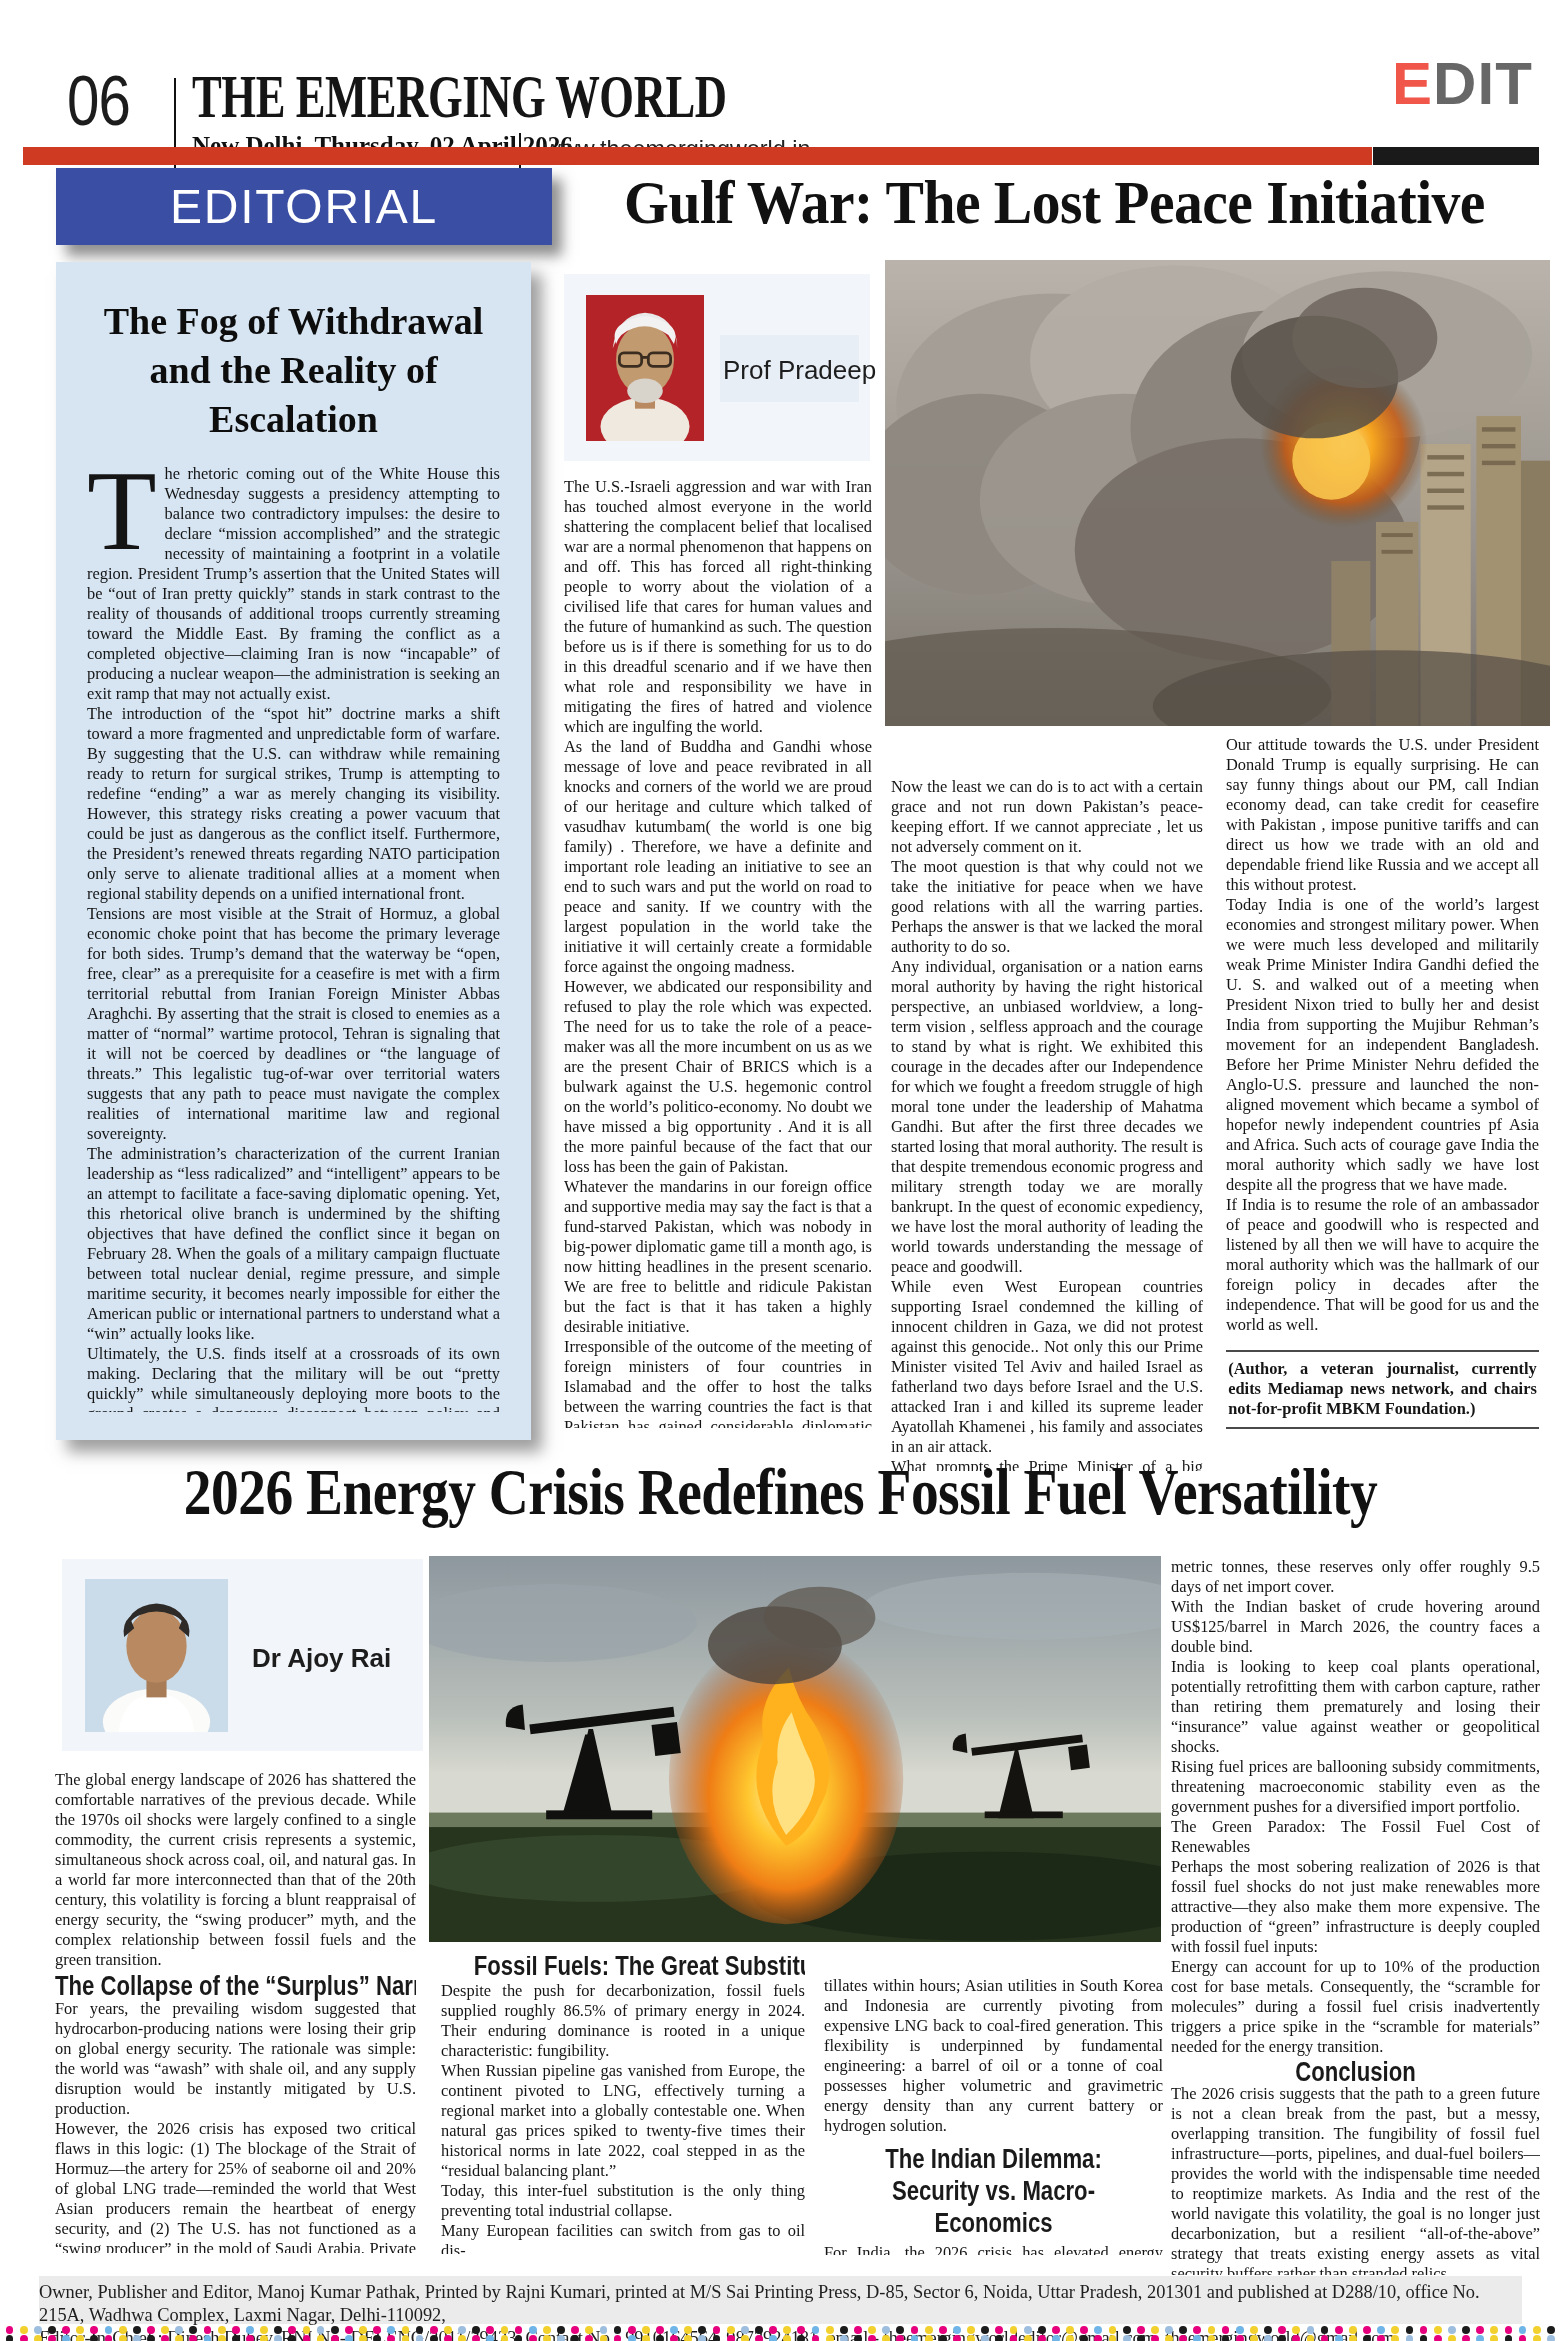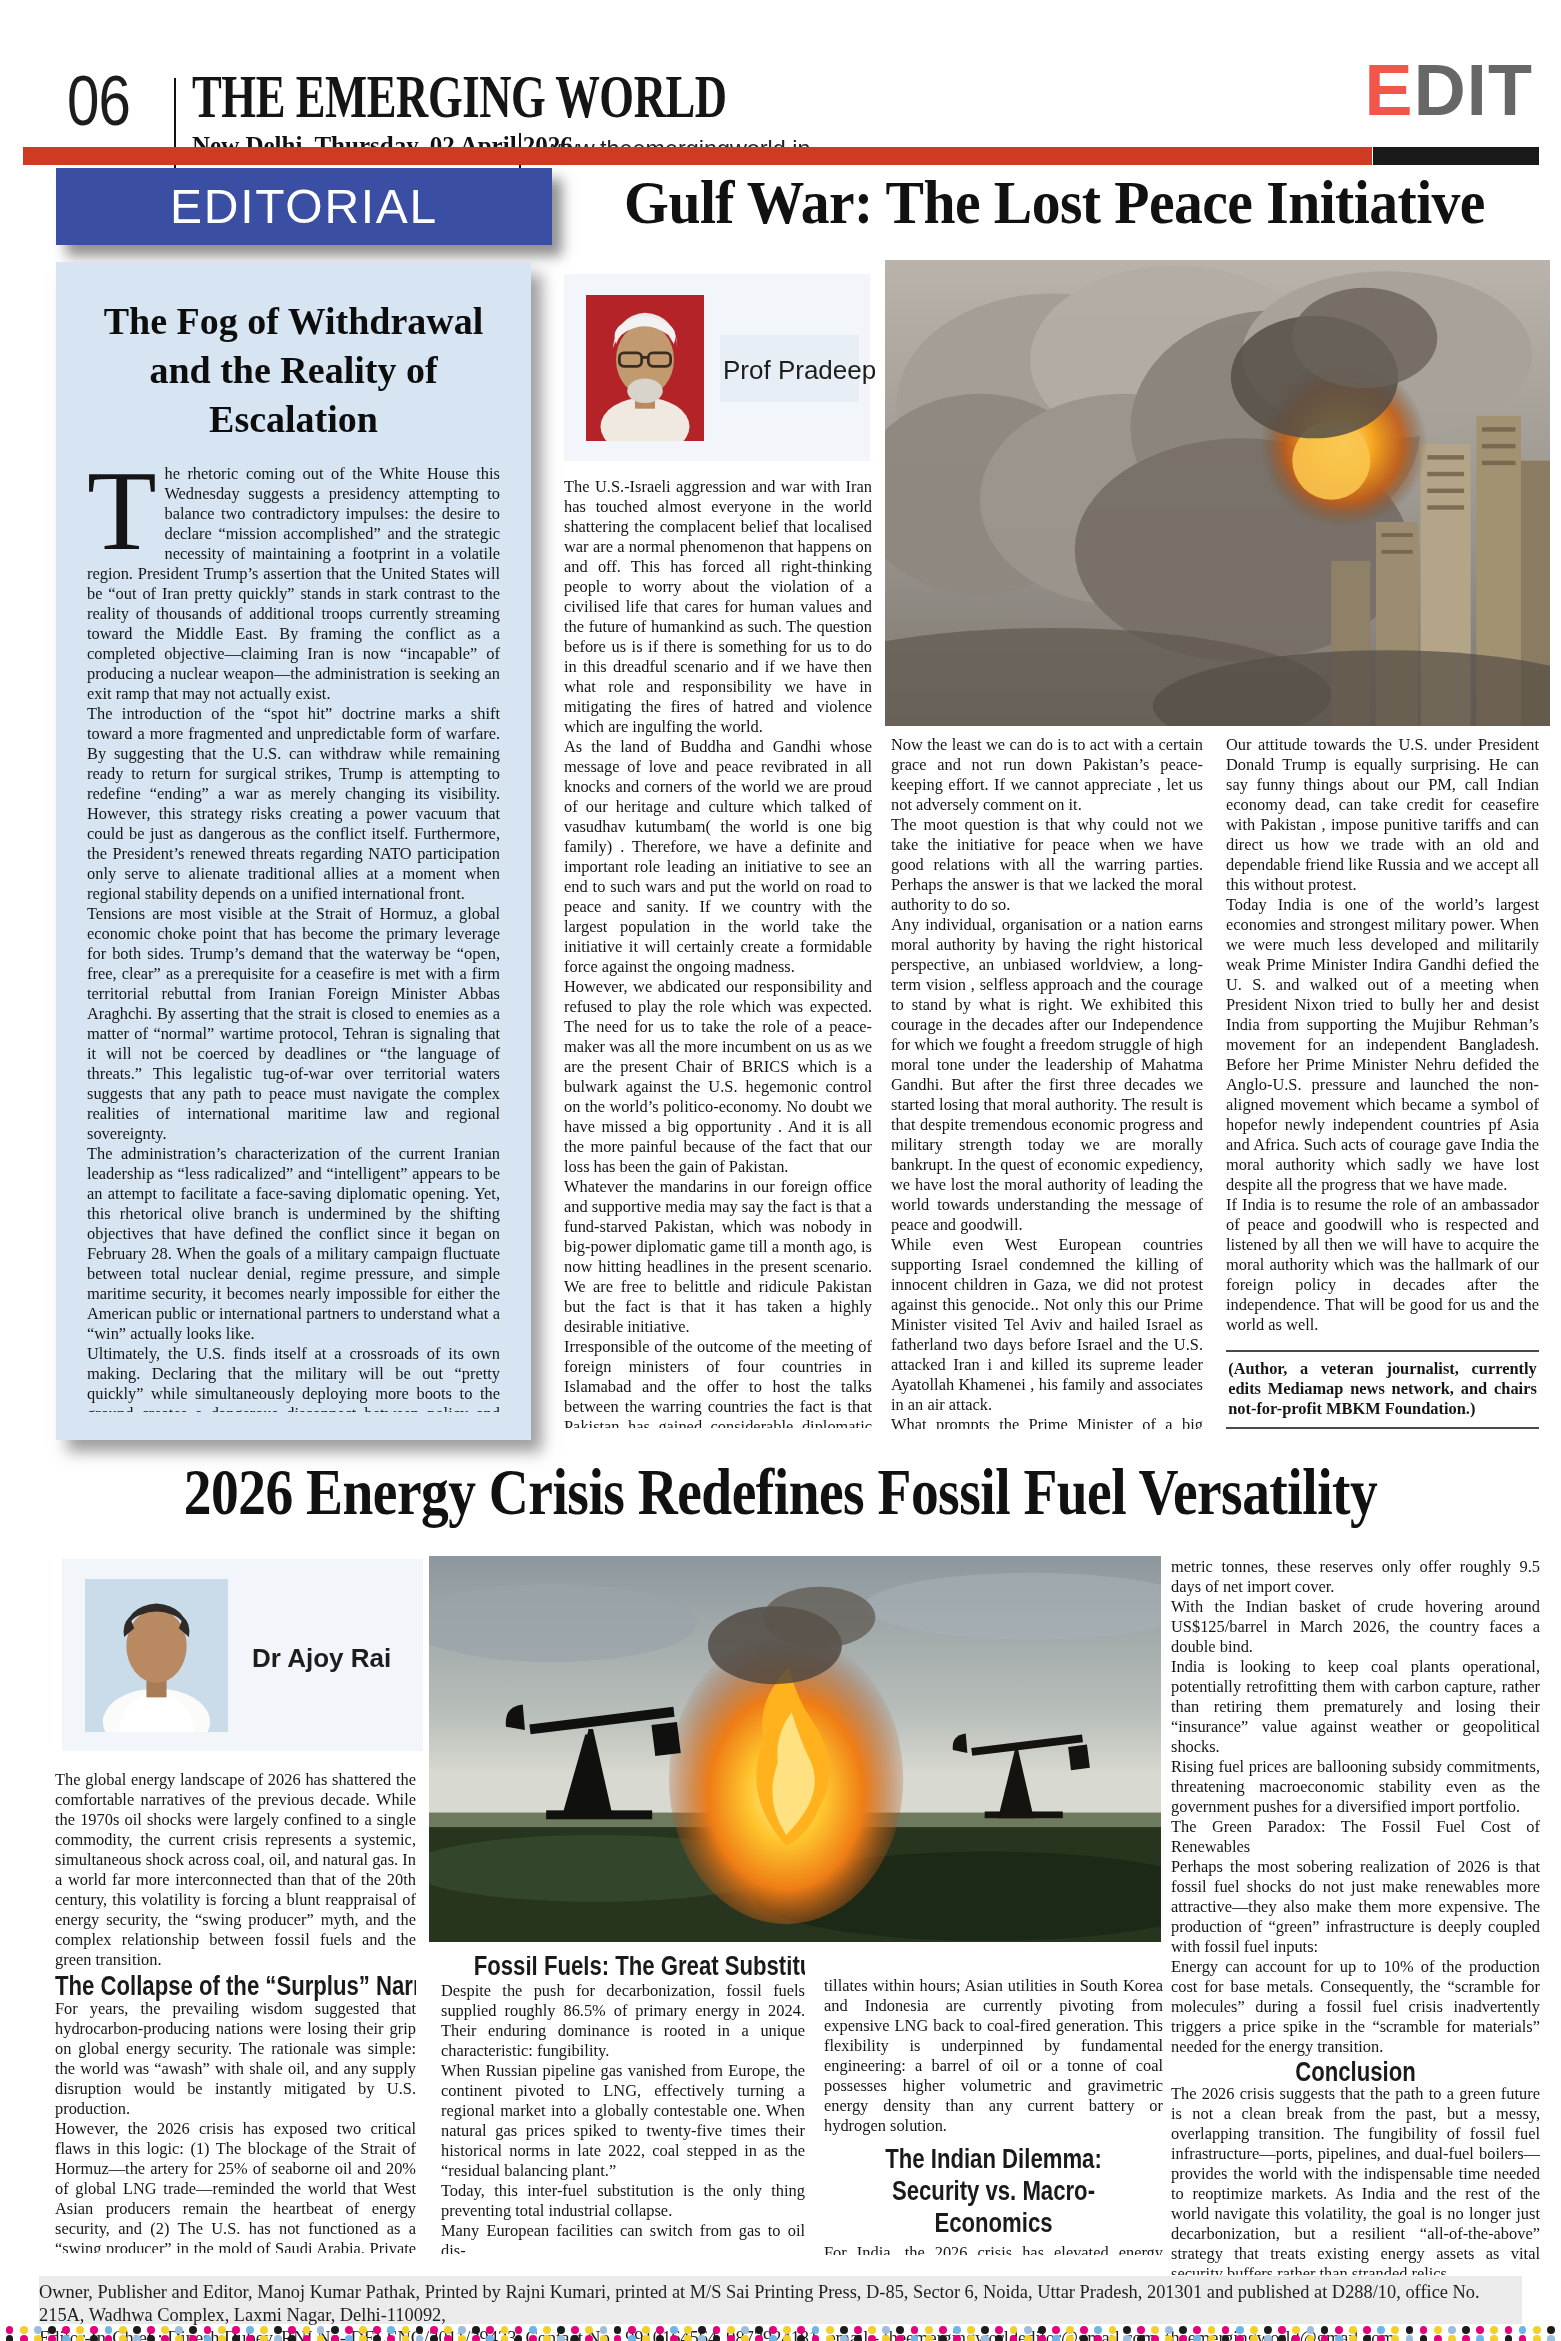--- a/index.html
+++ b/index.html
@@ -7,21 +7,21 @@
         font-family:"Liberation Serif",serif;color:#111;}
   .abs{position:absolute;}
   
   .page-num{font-family:"Liberation Sans",sans-serif;font-size:71px;color:#1c1c1c;
             transform:scaleX(.82);transform-origin:left top;letter-spacing:-1.1px;}
   .vrule{background:#111;width:2.2px;}
   .masthead{font-size:62px;font-weight:700;letter-spacing:-0.6px;white-space:nowrap;
             transform:scaleX(.72);transform-origin:left top;color:#151515;}
   .dateline{font-size:25px;font-weight:700;white-space:nowrap;color:#111;}
   .website{font-family:"Liberation Sans",sans-serif;font-size:23.4px;color:#222;white-space:nowrap;}
-  .edit-wrap{font-family:"Liberation Sans",sans-serif;font-weight:700;font-size:72px;letter-spacing:1.1px;}
+  .edit-wrap{font-family:"Liberation Sans",sans-serif;font-weight:700;font-size:60px;letter-spacing:1.1px;}
   .edit-e{color:#f0564a;} .edit-rest{color:#676767;}
   .bar-red{background:#cf3a22;} .bar-black{background:#1a1a1a;}
   
   .ed-label-box{background:#3a4ea4;box-shadow:10px 11px 12.3px rgba(70,70,70,.6);
                 display:flex;align-items:center;justify-content:center;}
   .ed-label{font-family:"Liberation Sans",sans-serif;font-weight:400;font-size:48px;color:#fff;letter-spacing:1.7px;}
   .ed-panel{background:#d7e5f3;box-shadow:11px 12.3px 14.5px rgba(80,80,80,.55);}
   .ed-title{font-size:38px;font-weight:700;text-align:center;line-height:49px;color:#0d0d0d;}
   .bodycol{font-size:16.4px;line-height:20px;text-align:justify;color:#151515;overflow:hidden;}
   .bodycol p{margin:0;}
@@ -149,21 +149,21 @@
     </svg>
   </div>
 
   <div class="abs bodycol" style="left:564px;top:477px;width:308px;height:951px;">
     <p>The U.S.-Israeli aggression and war with Iran has touched almost everyone in the world shattering the complacent belief that localised war are a normal phenomenon that happens on and off. This has forced all right-thinking people to worry about the violation of a civilised life that cares for human values and the future of humankind as such. The question before us is if there is something for us to do in this dreadful scenario and if we have then what role and responsibility we have in mitigating the fires of hatred and violence which are ingulfing the world.</p>
     <p>As the land of Buddha and Gandhi whose message of love and peace revibrated in all knocks and corners of the world we are proud of our heritage and culture which talked of vasudhav kutumbam( the world is one big family) . Therefore, we have a definite and important role leading an initiative to see an end to such wars and put the world on road to peace and sanity. If we country with the largest population in the world take the initiative it will certainly create a formidable force against the ongoing madness.</p>
     <p>However, we abdicated our responsibility and refused to play the role which was expected. The need for us to take the role of a peace-maker was all the more incumbent on us as we are the present Chair of BRICS which is a bulwark against the U.S. hegemonic control on the world’s politico-economy. No doubt we have missed a big opportunity . And it is all the more painful because of the fact that our loss has been the gain of Pakistan.</p>
     <p>Whatever the mandarins in our foreign office and supportive media may say the fact is that a fund-starved Pakistan, which was nobody in big-power diplomatic game till a month ago, is now hitting headlines in the present scenario. We are free to belittle and ridicule Pakistan but the fact is that it has taken a highly desirable initiative.</p>
     <p>Irresponsible of the outcome of the meeting of foreign ministers of four countries in Islamabad and the offer to host the talks between the warring countries the fact is that Pakistan has gained considerable diplomatic mileage. Little doubt this peace initiative would have carried much more weight had it been initiated from New Delhi.</p>
   </div>
-  <div class="abs bodycol" style="left:891px;top:735px;width:312px;height:694px;">
+  <div class="abs bodycol" style="left:891px;top:777px;width:312px;height:694px;">
     <p>Now the least we can do is to act with a certain grace and not run down Pakistan’s peace-keeping effort. If we cannot appreciate , let us not adversely comment on it.</p>
     <p>The moot question is that why could not we take the initiative for peace when we have good relations with all the warring parties. Perhaps the answer is that we lacked the moral authority to do so.</p>
     <p>Any individual, organisation or a nation earns moral authority by having the right historical perspective, an unbiased worldview, a long-term vision , selfless approach and the courage to stand by what is right. We exhibited this courage in the decades after our Independence for which we fought a freedom struggle of high moral tone under the leadership of Mahatma Gandhi. But after the first three decades we started losing that moral authority. The result is that despite tremendous economic progress and military strength today we are morally bankrupt. In the quest of economic expediency, we have lost the moral authority of leading the world towards understanding the message of peace and goodwill.</p>
     <p>While even West European countries supporting Israel condemned the killing of innocent children in Gaza, we did not protest against this genocide.. Not only this our Prime Minister visited Tel Aviv and hailed Israel as fatherland two days before Israel and the U.S. attacked Iran i and killed its supreme leader Ayatollah Khamenei , his family and associates in an air attack.</p>
     <p>What prompts the Prime Minister of a big country like India to go out of the way to court a small country like Israel is not clear, but for sure it did not send a good message to our tradi-</p>
   </div>
   <div class="abs bodycol" style="left:1226px;top:735px;width:313px;height:694px;">
     <p>Our attitude towards the U.S. under President Donald Trump is equally surprising. He can say funny things about our PM, call Indian economy dead, can take credit for ceasefire with Pakistan , impose punitive tariffs and can direct us how we trade with an old and dependable friend like Russia and we accept all this without protest.</p>
     <p>Today India is one of the world’s largest economies and strongest military power. When we were much less developed and militarily weak Prime Minister Indira Gandhi defied the U. S. and walked out of a meeting when President Nixon tried to bully her and desist India from supporting the Mujibur Rehman’s movement for an independent Bangladesh. Before her Prime Minister Nehru defided the Anglo-U.S. pressure and launched the non-aligned movement which became a symbol of hopefor newly independent countries pf Asia and Africa. Such acts of courage gave India the moral authority which sadly we have lost despite all the progress that we have made.</p>
     <p>If India is to resume the role of an ambassador of peace and goodwill who is respected and listened by all then we will have to acquire the moral authority which was the hallmark of our foreign policy in decades after the independence. That will be good for us and the world as well.</p>

